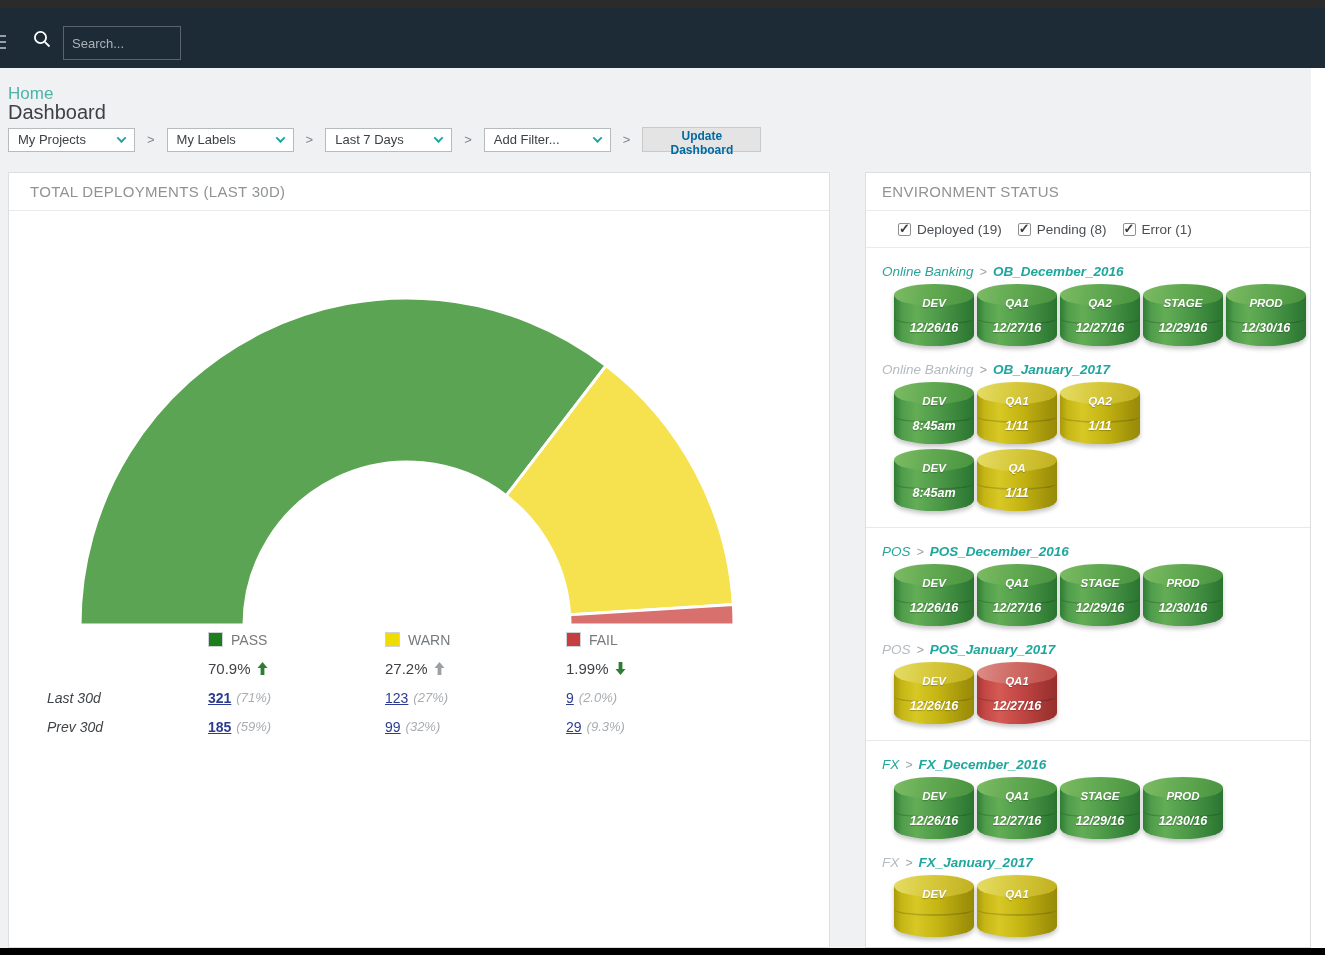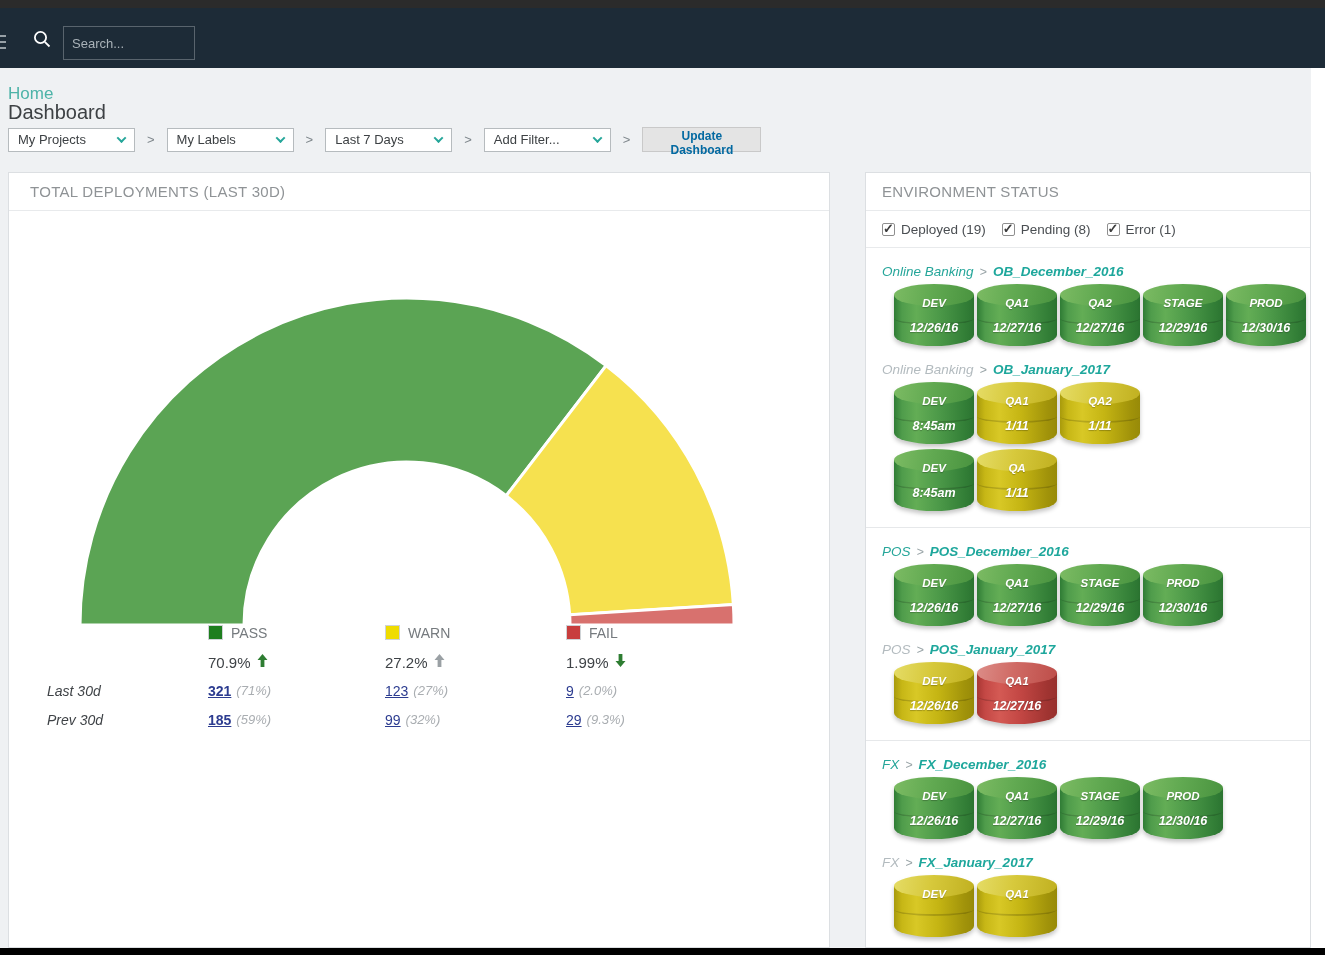--- a/index.html
+++ b/index.html
@@ -8,21 +8,21 @@
     width:1325px; height:955px; position:relative; overflow:hidden;
     background:#eff1f3; font-family:"Liberation Sans", sans-serif;
   }
   
   .top-strip { position:absolute; left:0; top:0; width:100%; height:8px; background:#2b2b2b; }
   .topbar { position:absolute; left:0; top:8px; width:100%; height:60px; background:#1d2b37; }
   .hamburger { position:absolute; left:-9px; top:27px; }
   .hamburger div { width:15px; height:2px; background:#97a0a6; margin-bottom:4px; }
   .search-icon { position:absolute; left:33px; top:22px; }
   .search-input {
-    position:absolute; left:63px; top:18px; width:132px; height:26px;
+    position:absolute; left:63px; top:18px; width:118px; height:26px;
     background:transparent; border:1px solid #59646d; color:#cfd6db;
     font-size:13px; padding:16px 8px; font-family:"Liberation Sans",sans-serif; outline:none;
   }
   .search-input::placeholder { color:#a9b2b8; }
   
   .crumb-home { position:absolute; left:8px; top:84px; font-size:17px; color:#4db3a8; }
   .crumb-page { position:absolute; left:8px; top:101px; font-size:20px; color:#3d4144; }
   .filterbar { position:absolute; left:8px; top:127px; display:flex; align-items:center; }
   .select {
     width:127px; height:24px; background:#fff; border:1px solid #b6bbbe;
@@ -45,33 +45,33 @@
     border-bottom:1px solid #e8eaec; letter-spacing:.3px; white-space:nowrap;
   }
   .panel-left  .panel-h { padding-left:21px; }
   .panel-right .panel-h { padding-left:16px; }
   
   #gauge { position:absolute; left:18px; top:122px; }
   .stats {
     position:absolute; left:0; top:452px; width:100%;
     display:grid; grid-template-columns:161px 177px 181px 1fr; padding-left:38px;
   }
-  .stats > div { height:29px; display:flex; }
+  .stats > div { height:29px; display:flex; align-items:center; }
   .row-label { font-size:14px; color:#3f4347;font-style:italic; }
   .legend-sq { width:15px; height:15px; border:1px solid #cfd3d6; margin-right:8px; flex:none; }
   .legend-name { font-size:14px; color:#757a7e; }
   .pct-text { font-size:15px; color:#3f4347; }
   .trend { margin-left:6px; display:flex; }
   .count { font-size:14px; color:#2c3c90; text-decoration:underline; cursor:pointer; }
   .col-pass .count { font-weight:bold; }
   .paren { font-size:13px; color:#a9adb1; margin-left:5px;font-style:italic; }
   
   .status-filters {
     display:flex; align-items:center; gap:16px; height:37px;
-    padding-left:16px; border-bottom:1px solid #e8eaec;
+    padding-left:32px; border-bottom:1px solid #e8eaec;
   }
   .sf-item { display:flex; align-items:center; cursor:pointer; }
   .cb {
     width:13px; height:13px; border:1px solid #8f8f8f; border-radius:2px;
     background:#fff; position:relative; margin-right:6px; flex:none;
   }
   .cb::after { content:"✓"; position:absolute; left:0px; top:-3px; font-size:13px; font-weight:bold; color:#3c3c3c; }
   .sf-label { font-size:13.5px; color:#4a4e52; }
   .env-groups { padding-left:16px; }
   .group-label { font-style:italic; font-size:13.5px; margin-top:16px; white-space:nowrap; }

